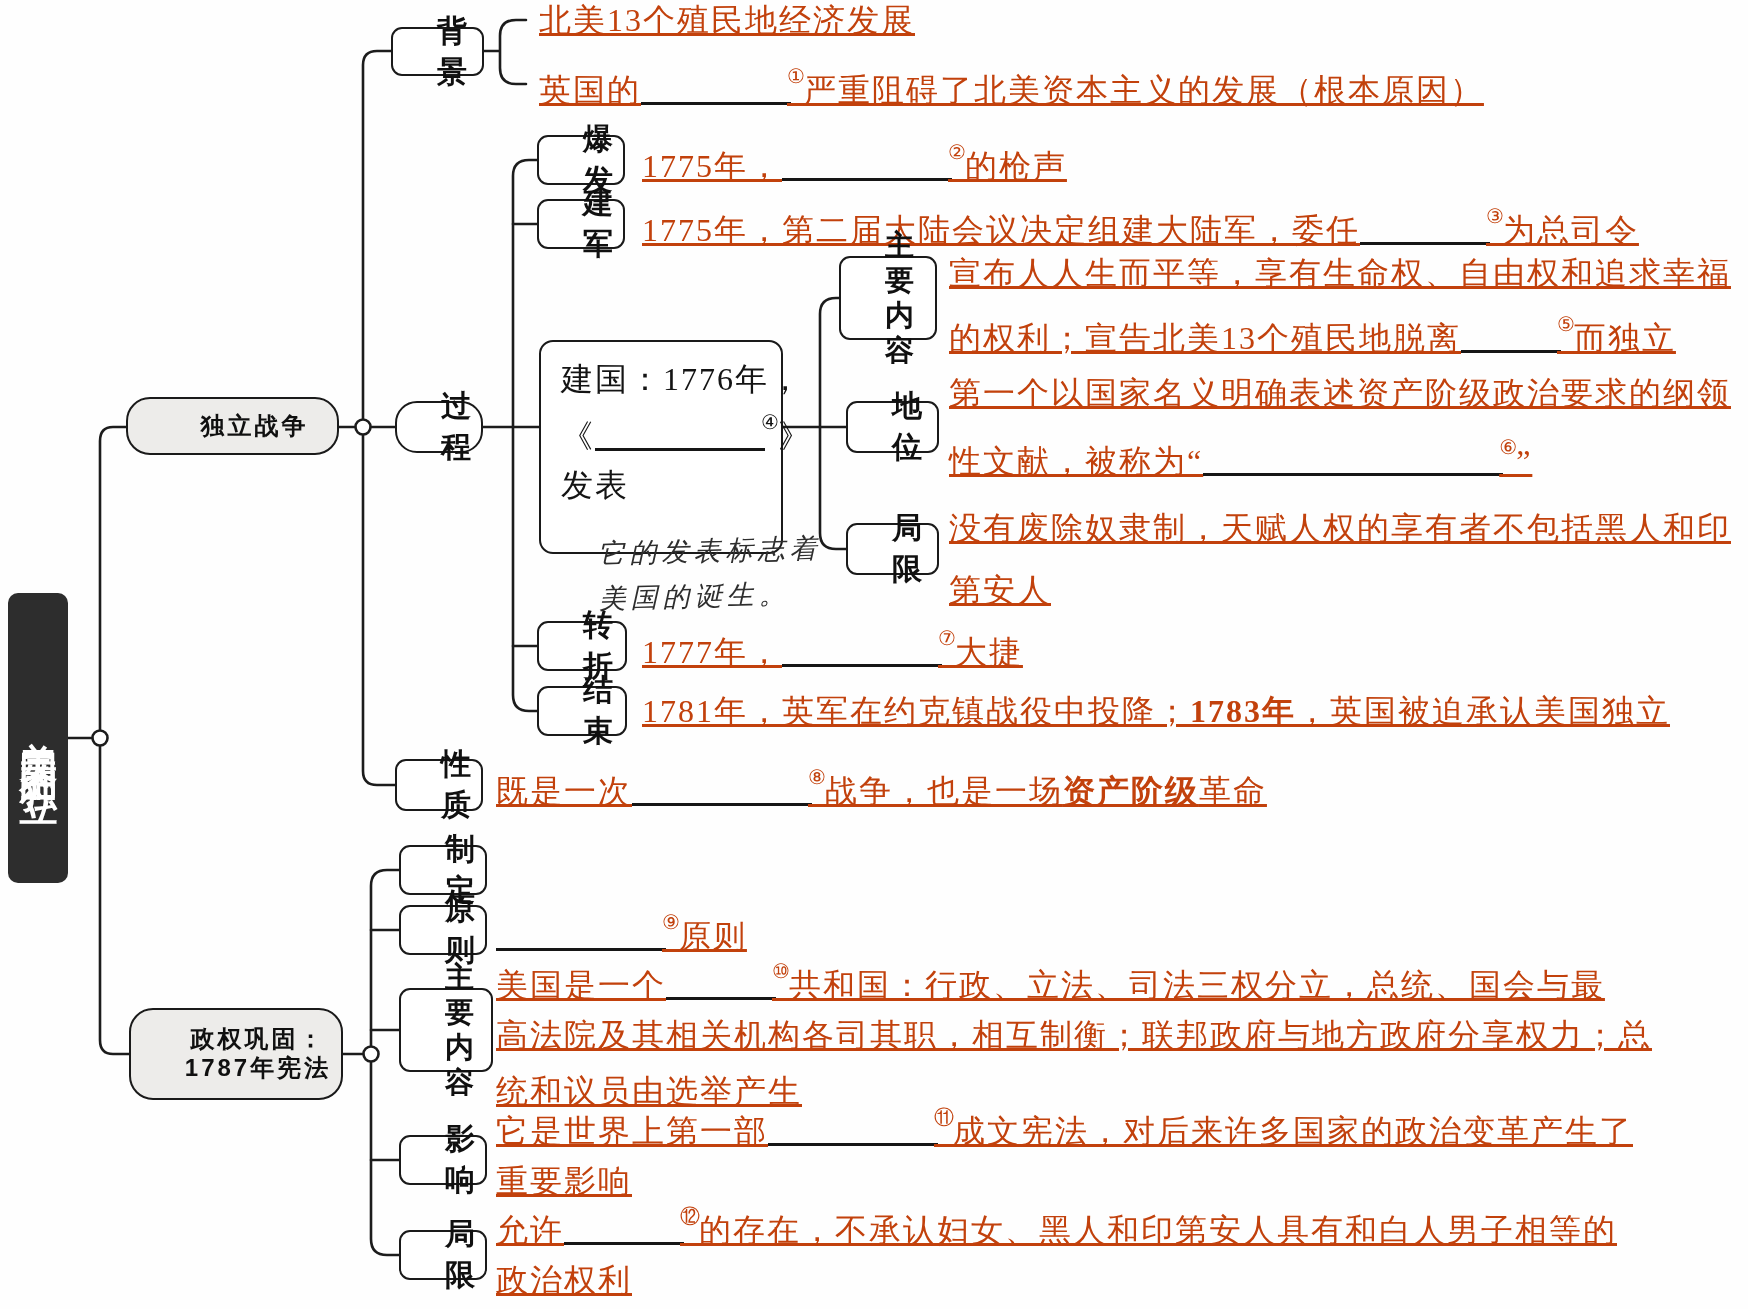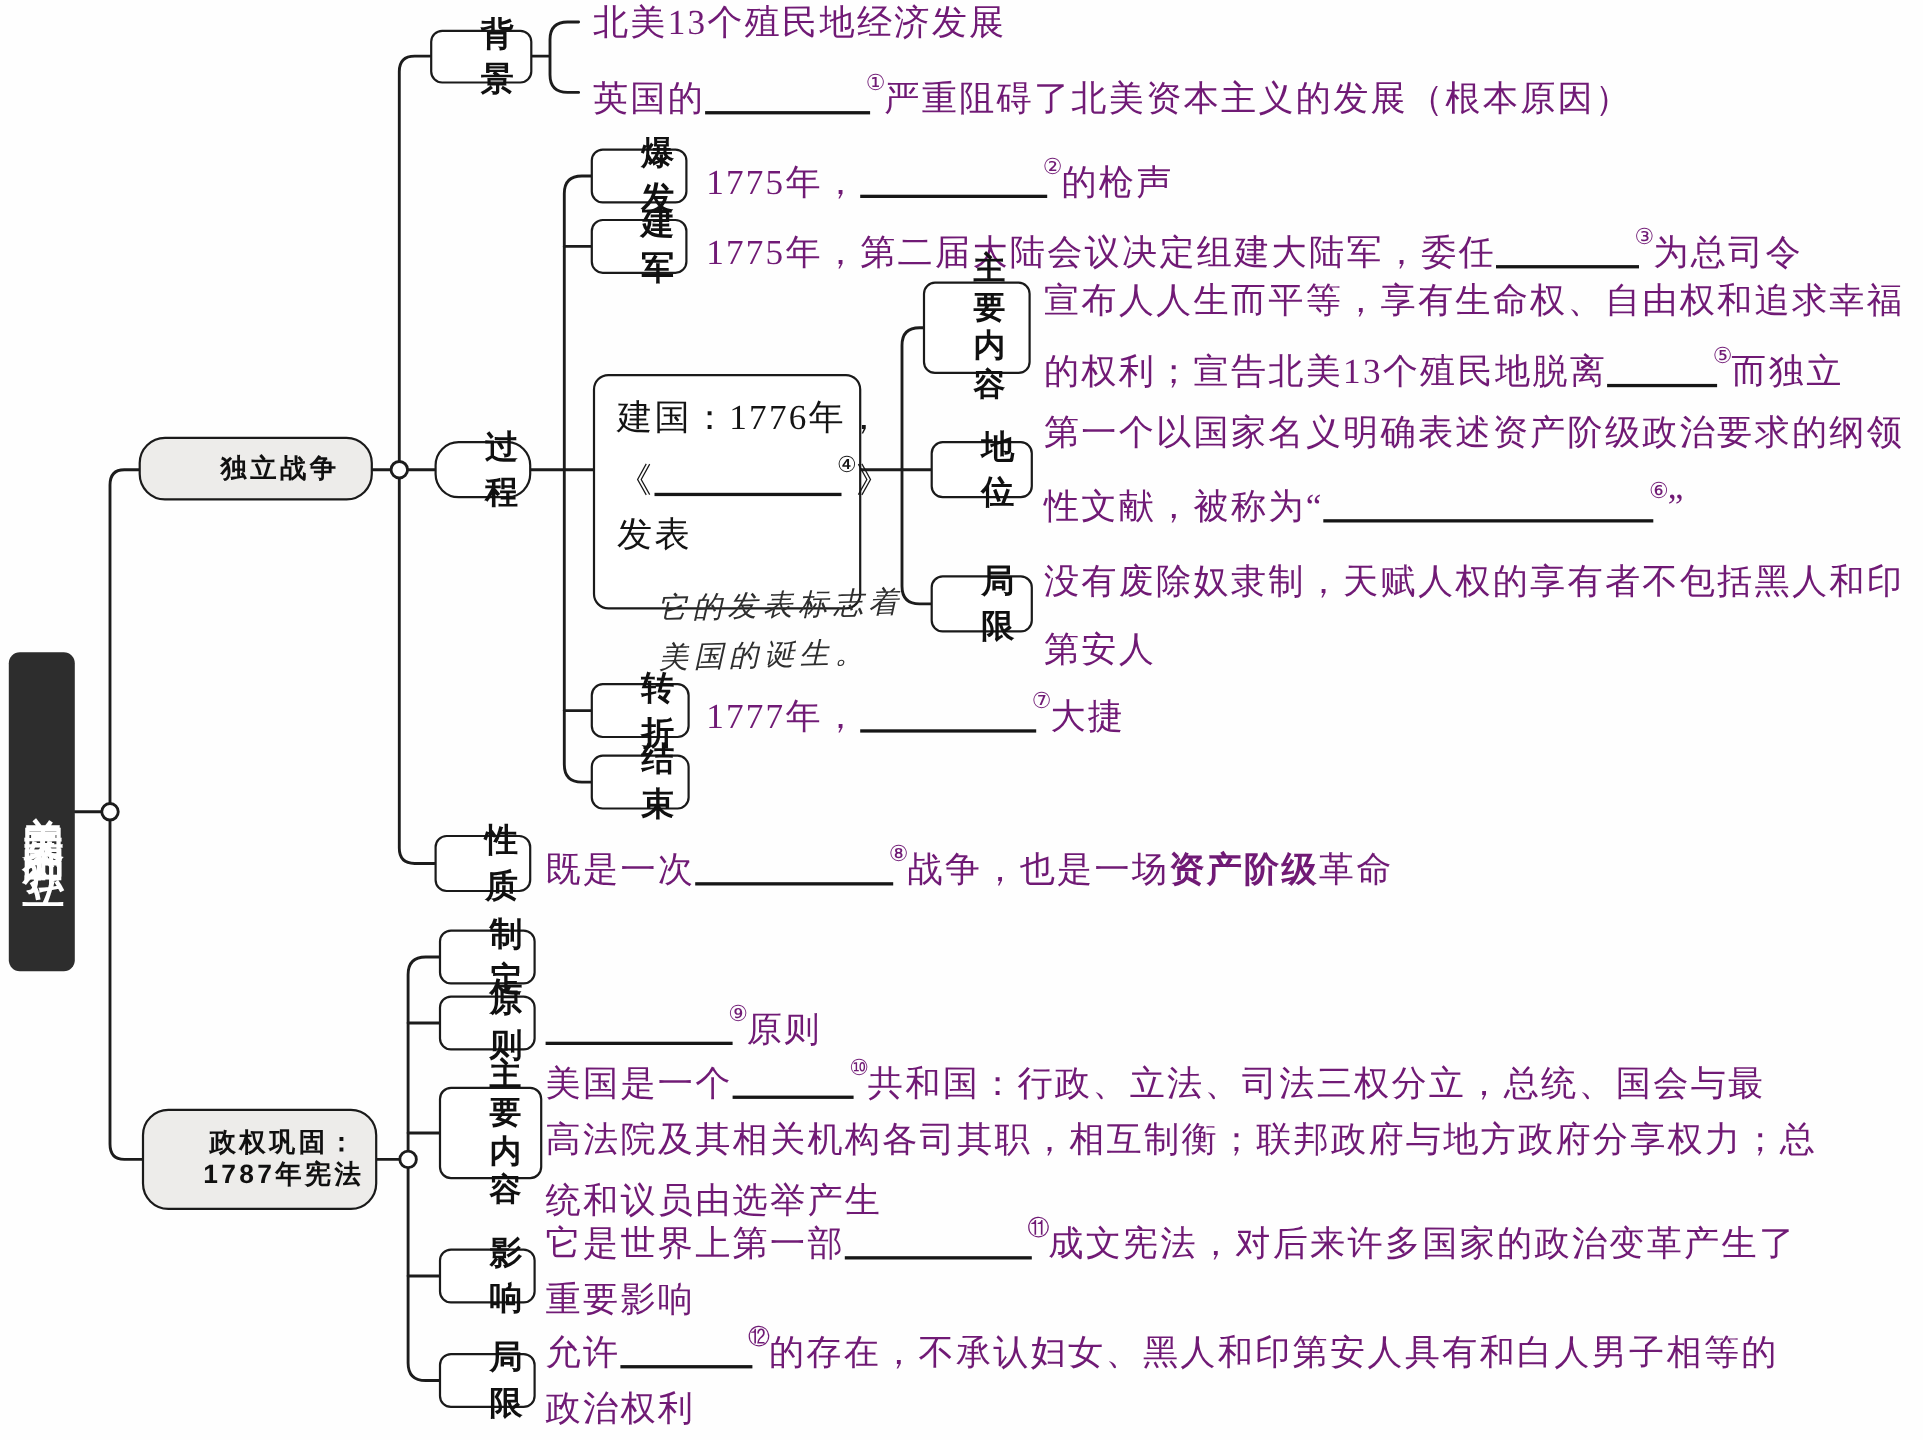--- a/index.html
+++ b/index.html
@@ -15,21 +15,21 @@
         font-family:"Liberation Sans","DejaVu Sans",sans-serif;font-weight:bold;
         font-size:30px;letter-spacing:2px;color:#101010;box-sizing:border-box;padding-left:44px;}
   .node.two{flex-direction:column;line-height:1.2;font-size:29px;}
   .node.major{border-radius:24px;background:#edecea;font-size:24px;letter-spacing:3px;}
   .rootnode{position:absolute;background:#2d2d2d;color:#ffffff;border-radius:10px;
         writing-mode:vertical-rl;text-orientation:upright;
         display:flex;align-items:center;justify-content:center;
         font-family:"Liberation Sans","DejaVu Sans",sans-serif;font-weight:bold;
         font-size:38px;letter-spacing:11px;box-sizing:border-box;}
 
-  .tline{position:absolute;font-size:32px;letter-spacing:2px;color:#701a75;white-space:nowrap;line-height:1.25;}
+  .tline{position:absolute;font-size:32px;letter-spacing:2px;color:#c2410c;white-space:nowrap;line-height:1.25;text-decoration:underline;}
   .tline b{font-weight:bold;}
   .blank{display:inline-block;border-bottom:3px solid #161616;height:30px;vertical-align:-4px;}
   .cnum{font-size:20px;vertical-align:18px;letter-spacing:0;margin-left:-4px;margin-right:-1px;}
 
   .bigbox{position:absolute;border:2.8px solid #1a1a1a;border-radius:14px;background:#fff;box-sizing:border-box;}
   .bigbox .bline{position:absolute;left:20px;font-size:32px;letter-spacing:2px;color:#141414;white-space:nowrap;}
 
   .hand{position:absolute;font-family:"DejaVu Sans","Liberation Sans",sans-serif;font-style:italic;
         font-size:27px;letter-spacing:5px;color:#2e2e2e;transform:rotate(-1.5deg);
         line-height:45px;white-space:nowrap;}
@@ -116,20 +116,21 @@
   <div class="tline" style="left:949px;top:373px;">第一个以国家名义明确表述资产阶级政治要求的纲领</div>
 
   <div class="node" style="left:846px;top:523px;width:93px;height:52px;">局限</div>
   <div class="tline" style="left:949px;top:508px;">没有废除奴隶制，天赋人权的享有者不包括黑人和印</div>
   <div class="tline" style="left:949px;top:570px;">第安人</div>
 
   <div class="node" style="left:537px;top:621px;width:90px;height:50px;">转折</div>
   <div class="tline" style="left:642px;top:626px;">1777年，<span class="blank" style="width: 160px;"></span><span class="cnum">⑦</span>大捷</div>
 
   <div class="node" style="left:537px;top:686px;width:90px;height:50px;">结束</div>
+  <div class="tline" style="left:642px;top:691px;">1781年，英军在约克镇战役中投降；<b>1783年</b>，英国被迫承认美国独立</div>
 
   <div class="node" style="left:395px;top:759px;width:88px;height:52px;">性质</div>
   <div class="tline" style="left:496px;top:765px;">既是一次<span class="blank" style="width: 180px;"></span><span class="cnum">⑧</span>战争，也是一场<b>资产阶级</b>革命</div>
 
   <div class="node" style="left:399px;top:845px;width:88px;height:50px;">制定</div>
 
   <div class="node" style="left:399px;top:905px;width:88px;height:50px;">原则</div>
   <div class="tline" style="left:496px;top:910px;"><span class="blank" style="width: 170px;"></span><span class="cnum">⑨</span>原则</div>
 
   <div class="node two" style="left:399px;top:988px;width:94px;height:84px;">

